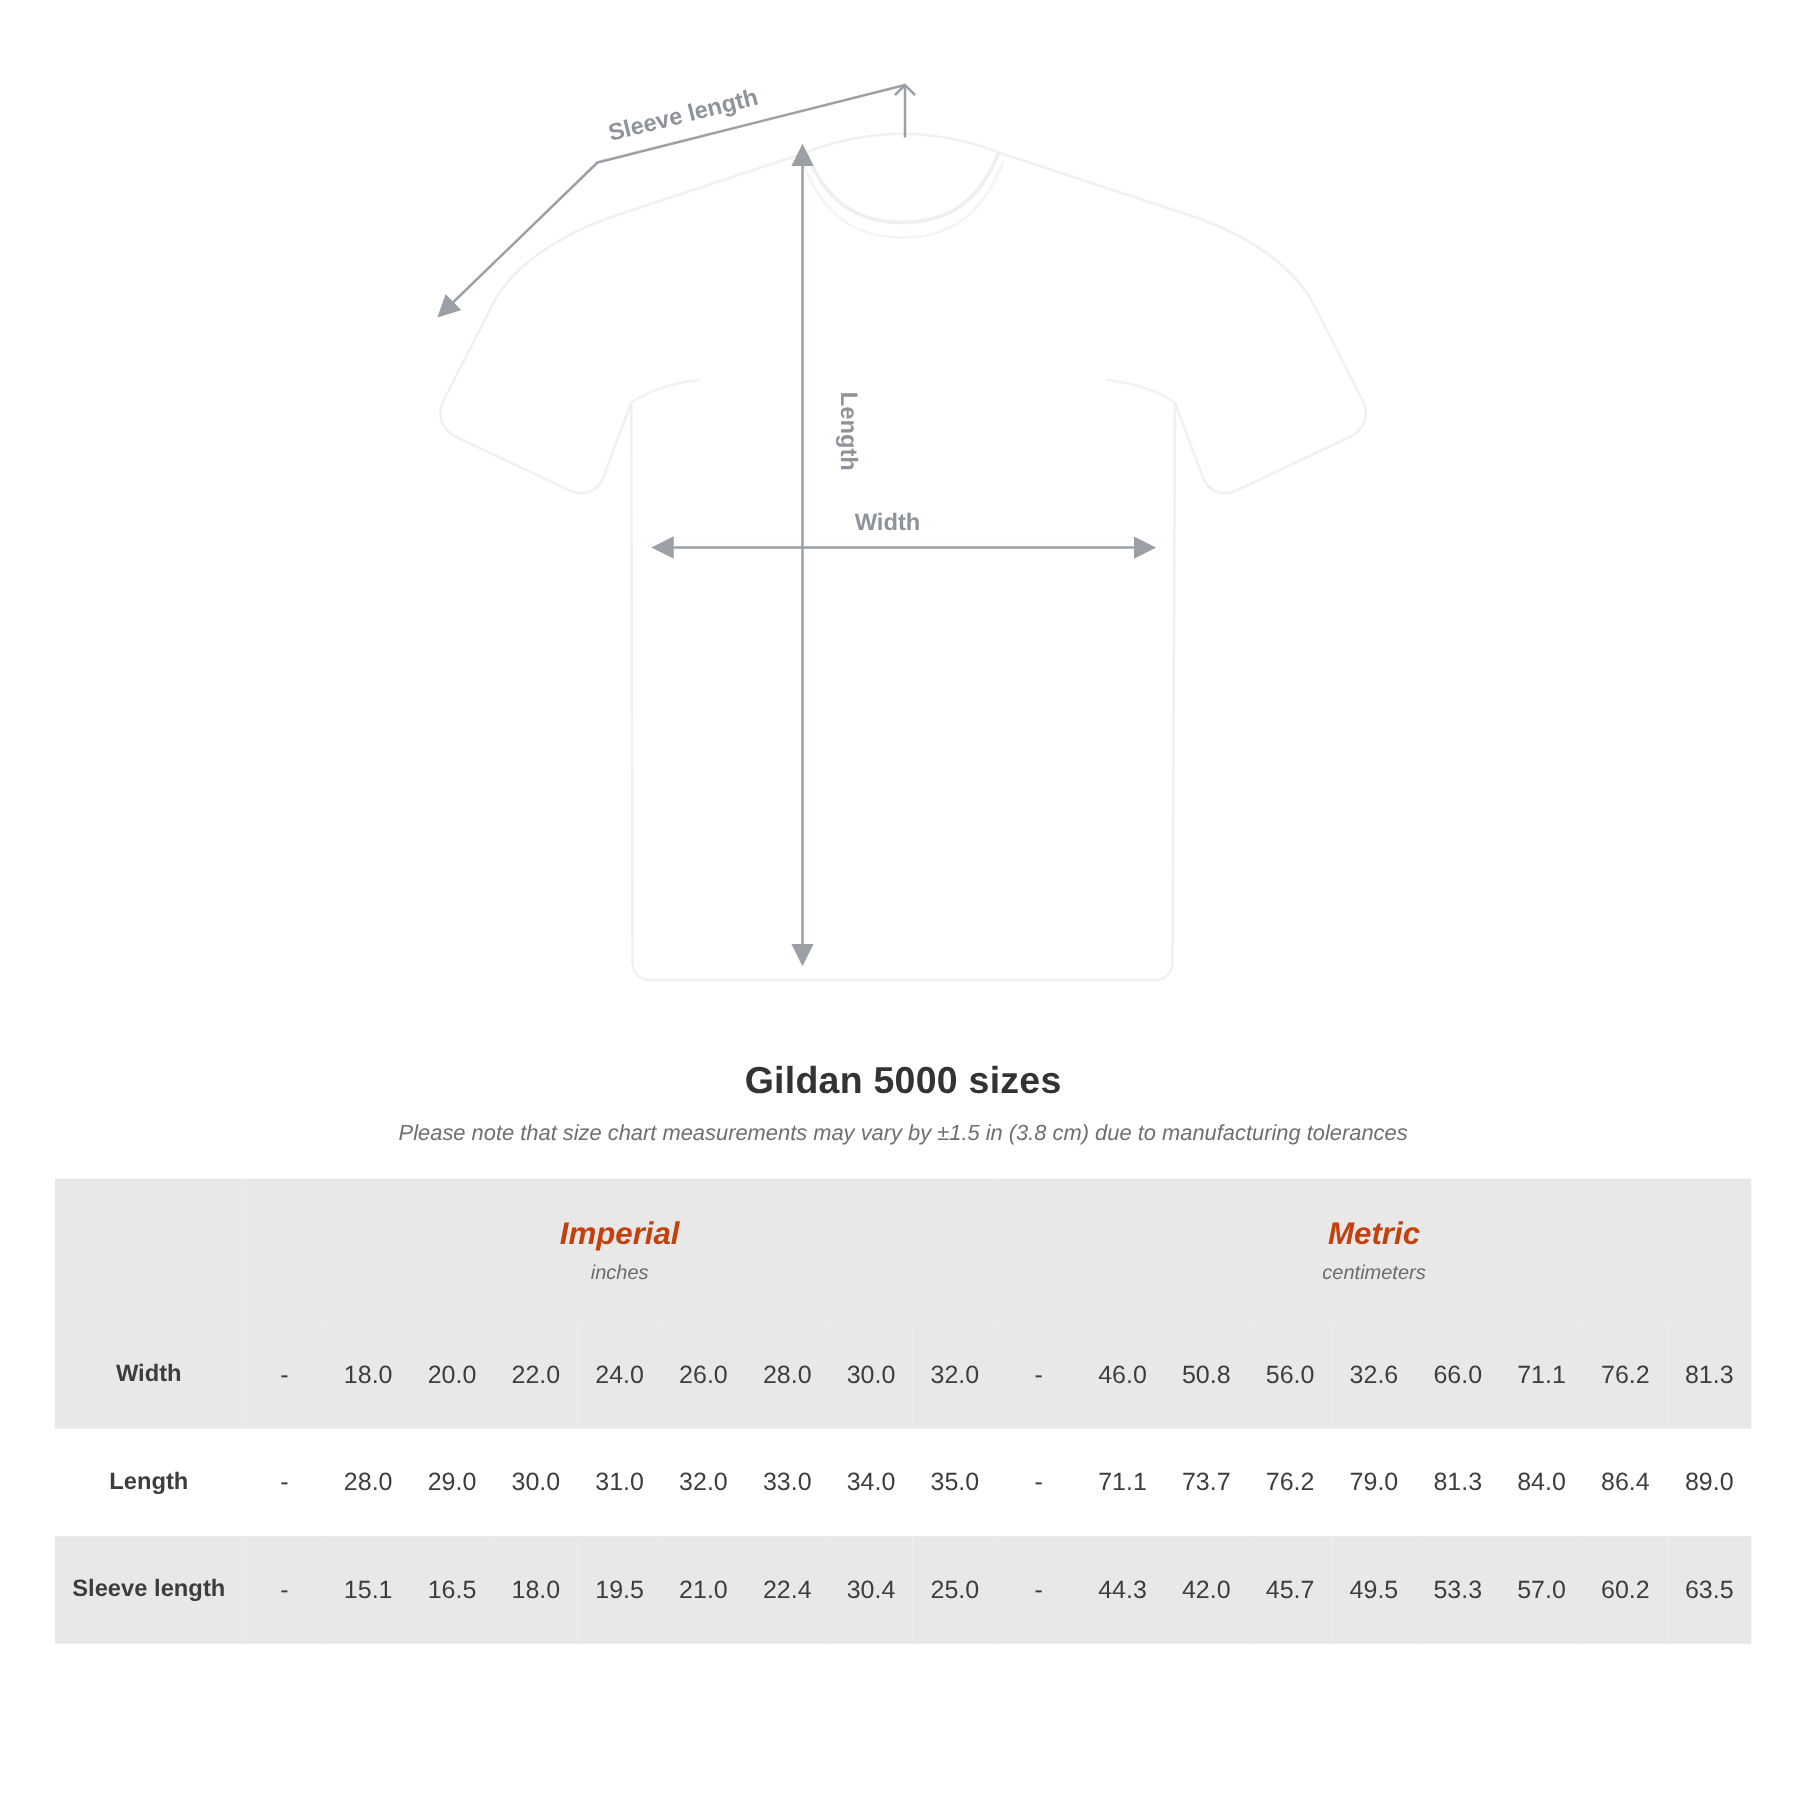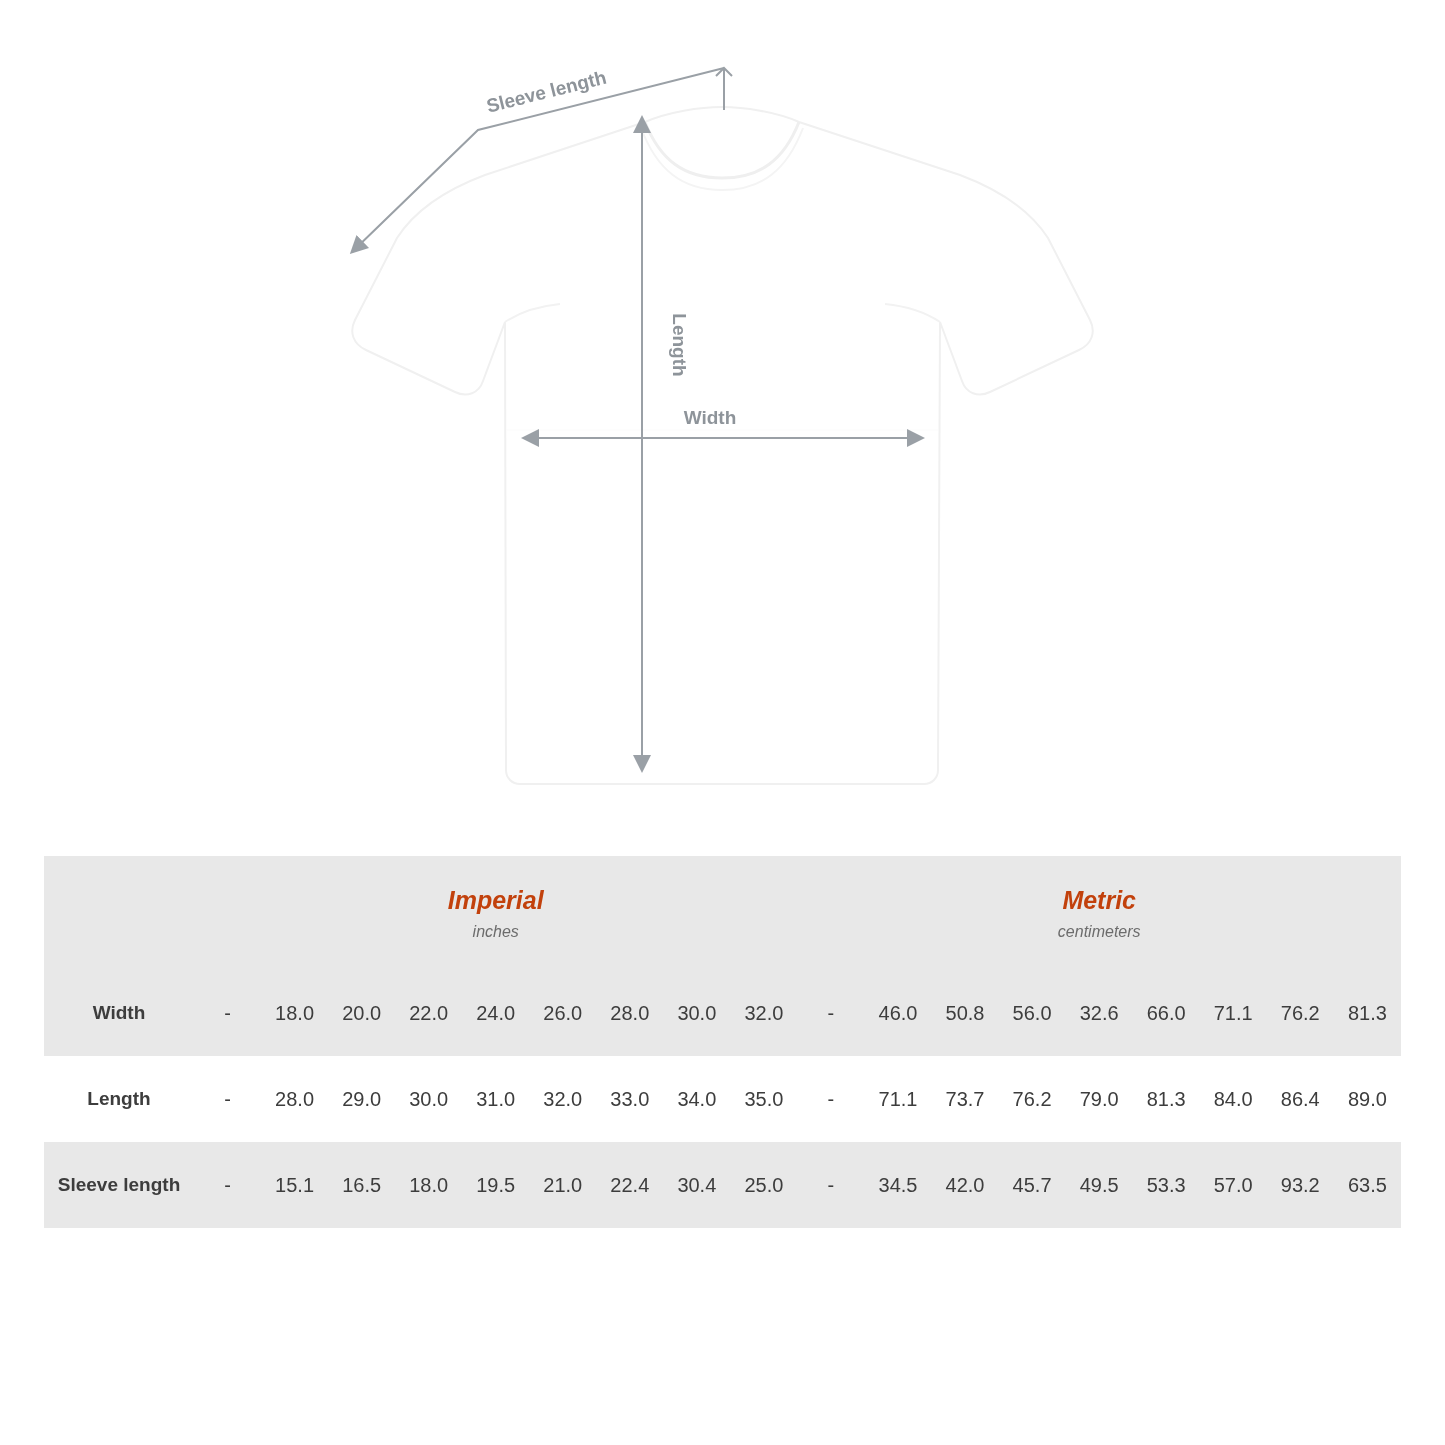--- a/index.html
+++ b/index.html
@@ -177,20 +177,24 @@
       </g>
 
       <text x="710" y="424" text-anchor="middle" font-family="Liberation Sans, sans-serif" font-size="19" font-weight="bold" fill="#8e949a">Width</text>
 
       <text x="673" y="345" text-anchor="middle" font-family="Liberation Sans, sans-serif" font-size="19" font-weight="bold" fill="#8e949a" transform="rotate(90 673 345)">Length</text>
 
       <text x="548" y="98" text-anchor="middle" font-family="Liberation Sans, sans-serif" font-size="19" font-weight="bold" fill="#8e949a" transform="rotate(-14 548 98)">Sleeve length</text>
     </svg>
   </div>
 
+  <div class="title-block">
+    <div class="chart-title">Gildan 5000 sizes</div>
+    <div class="chart-note">Please note that size chart measurements may vary by ±1.5 in (3.8 cm) due to manufacturing tolerances</div>
+  </div>
 
   <div class="table-wrap">
     <table class="size-table">
       <colgroup>
         <col class="col-label">
         <col>
           <col>
           <col>
           <col>
           <col>
@@ -272,26 +276,26 @@
           <td>-</td>
           <td>15.1</td>
           <td>16.5</td>
           <td>18.0</td>
           <td>19.5</td>
           <td>21.0</td>
           <td>22.4</td>
           <td>30.4</td>
           <td>25.0</td>
           <td>-</td>
-          <td>34.5</td>
+          <td>44.3</td>
           <td>42.0</td>
           <td>45.7</td>
           <td>49.5</td>
           <td>53.3</td>
           <td>57.0</td>
-          <td>93.2</td>
+          <td>60.2</td>
           <td>63.5</td>
         </tr>
       </tbody>
     </table>
   </div>
 
 </div>
 
 </body></html>

